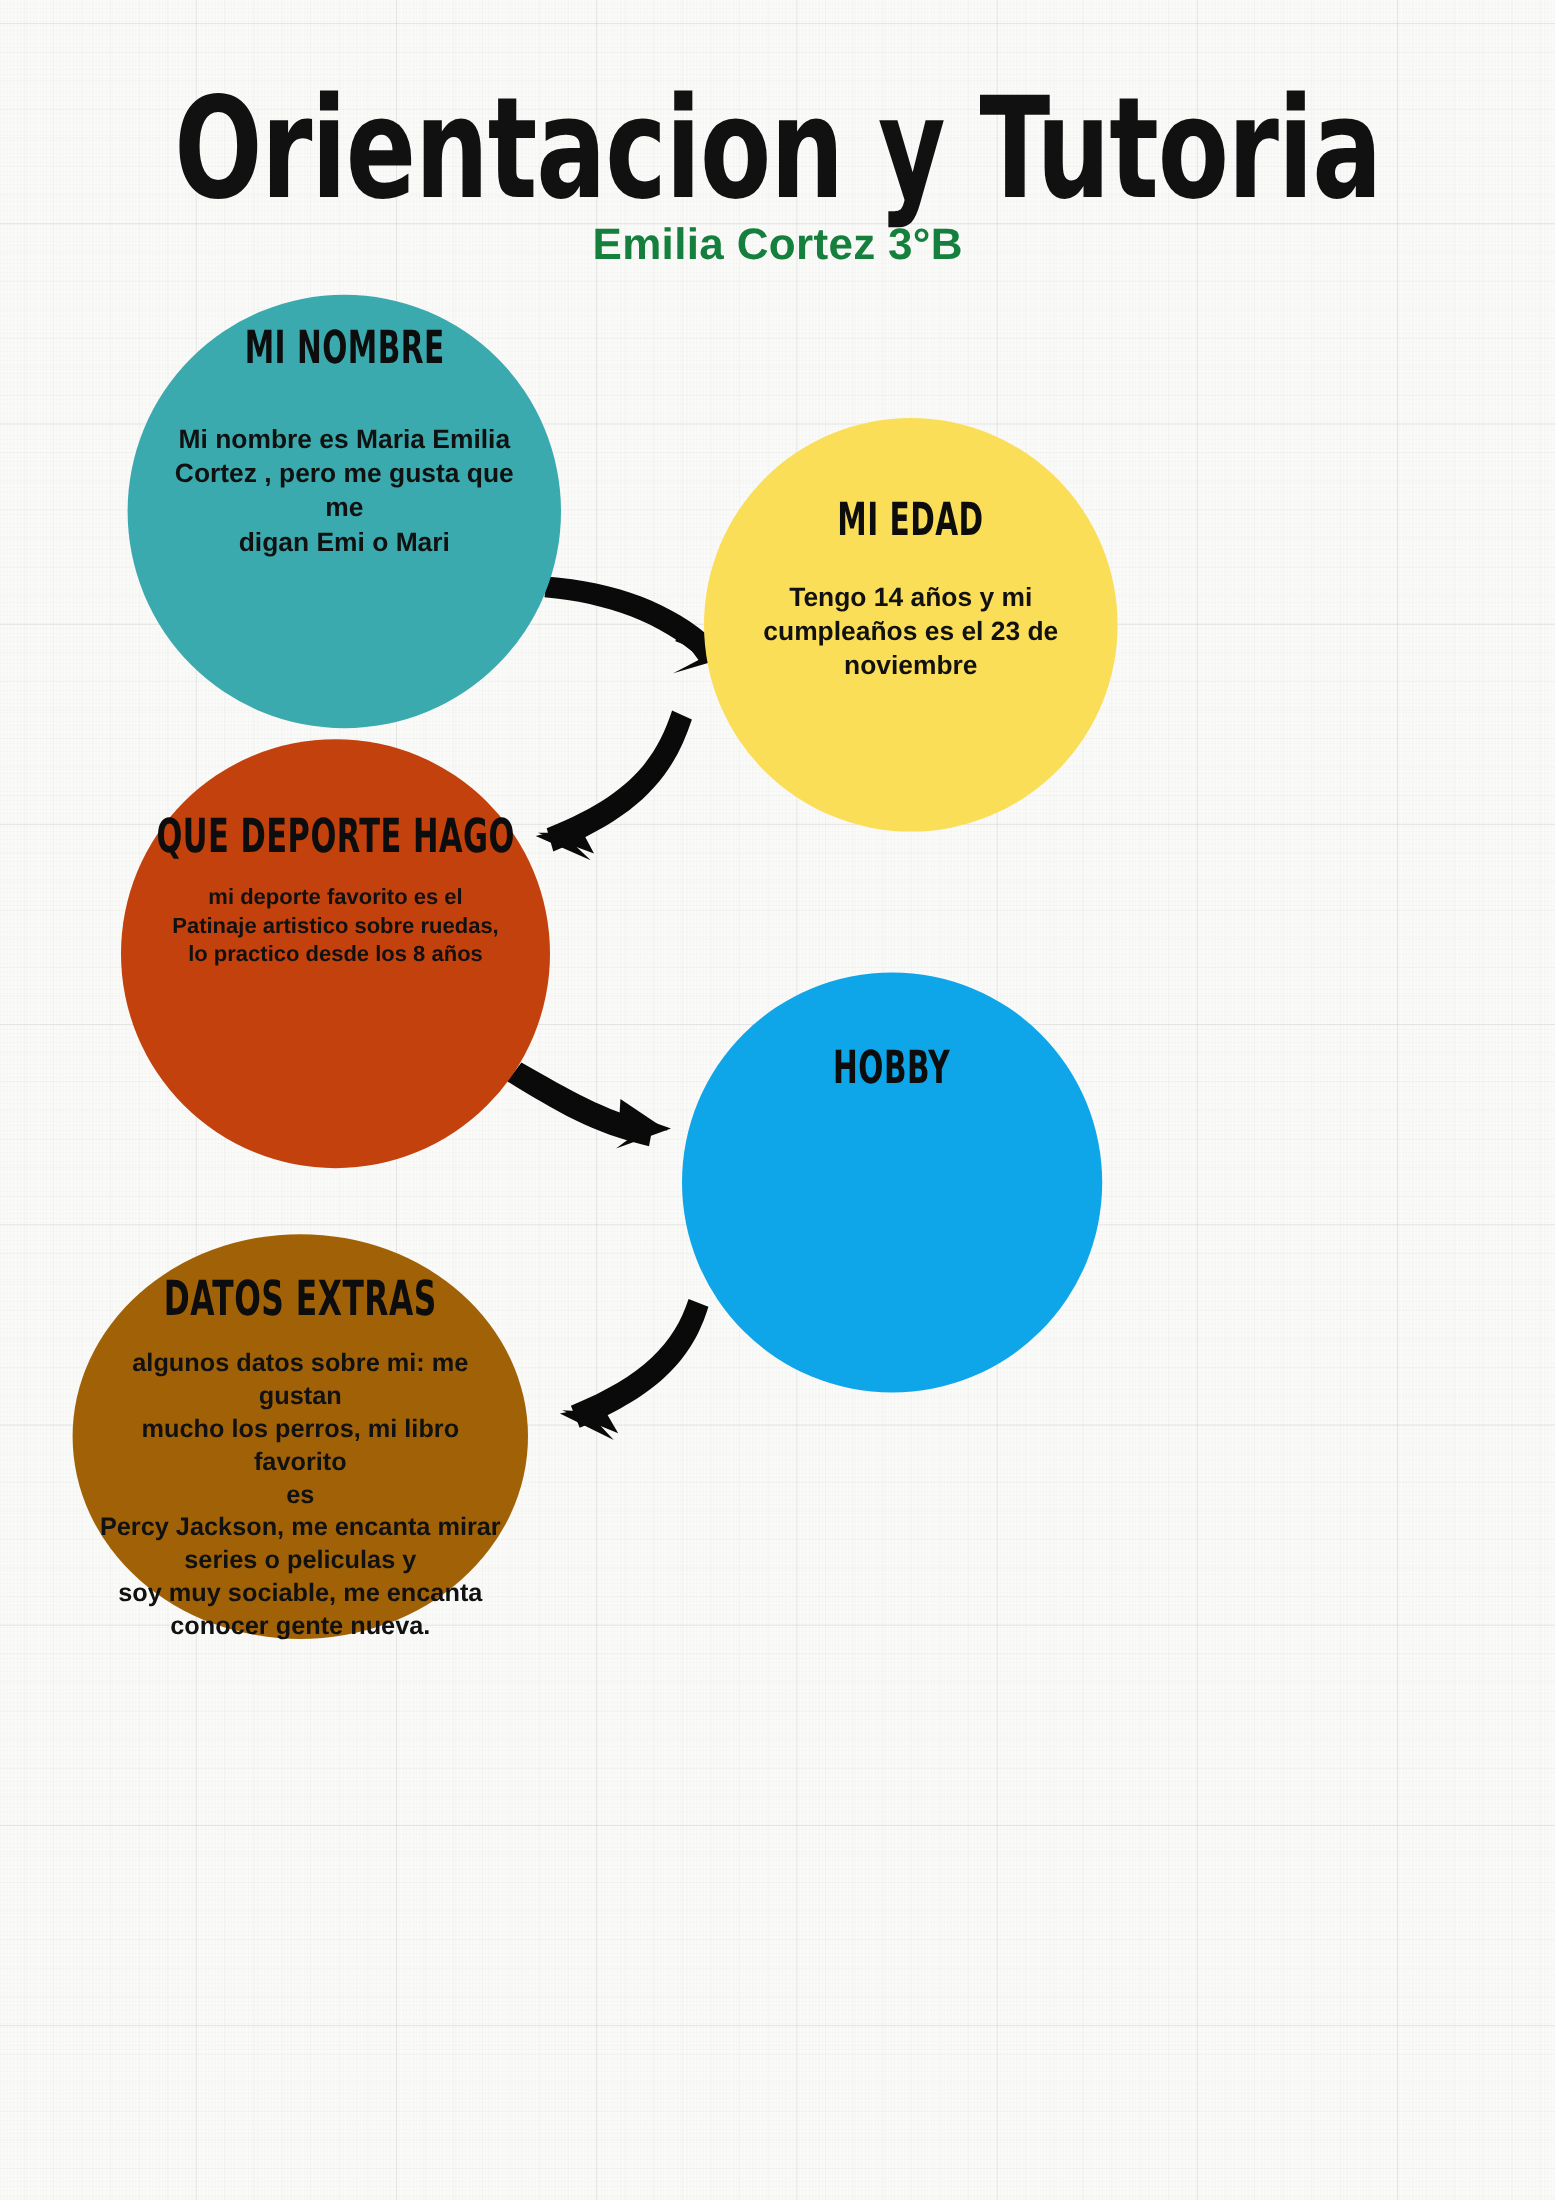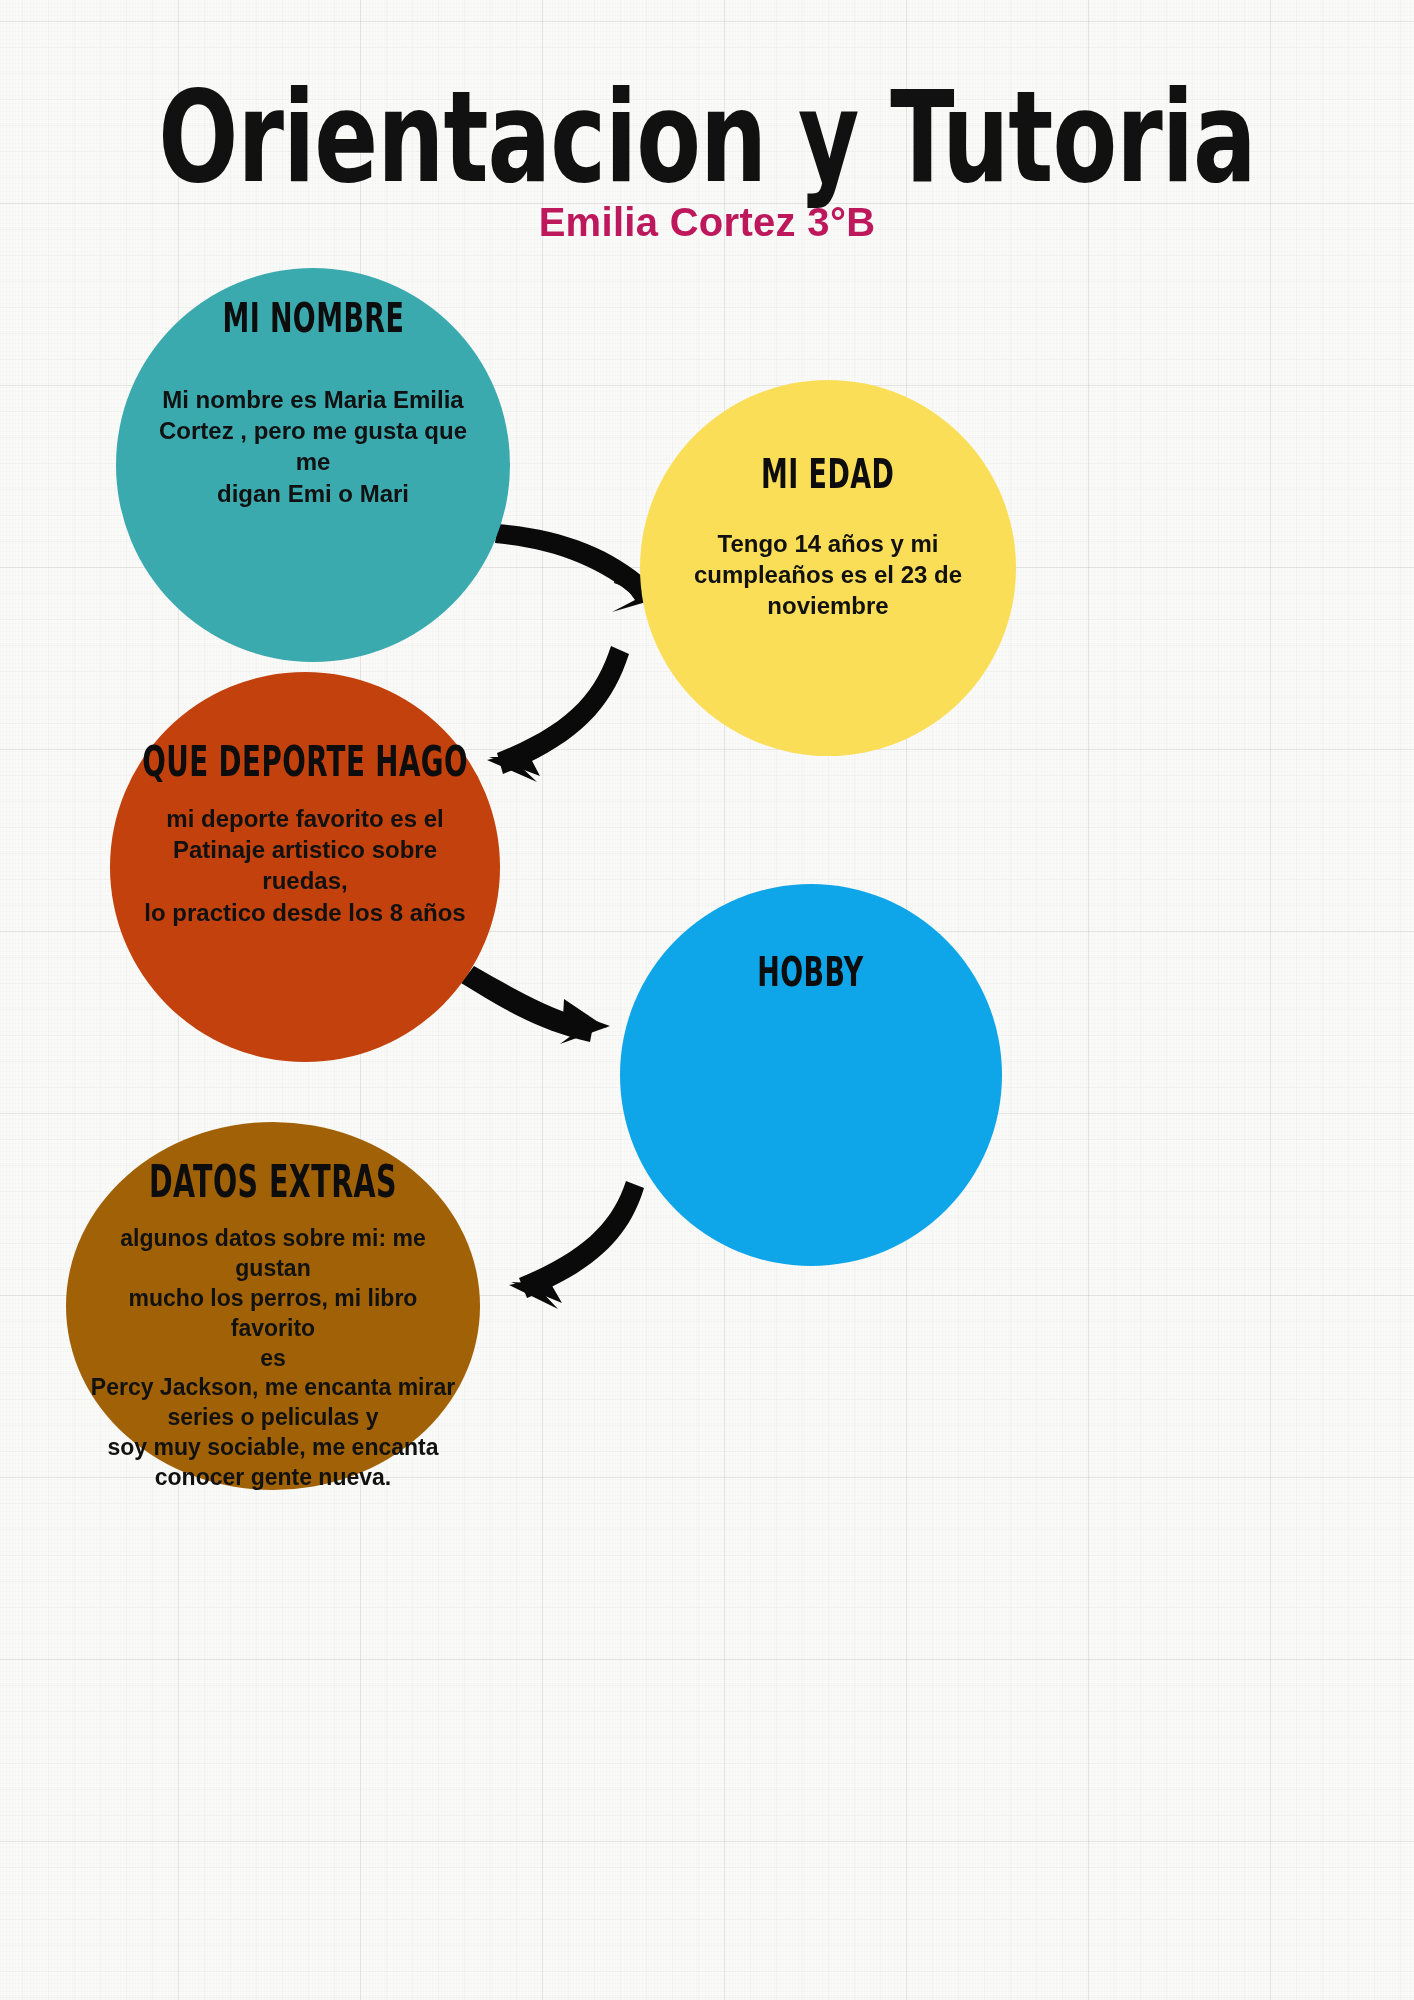--- a/index.html
+++ b/index.html
@@ -44,21 +44,21 @@
     margin:0;
     padding-top:62px;
     line-height:1.0;
     transform:scaleX(0.97) scaleY(1.18);
     transform-origin:center top;
   }
   #subtitle{
     font-family:"Liberation Sans",sans-serif;
     font-weight:700;
     font-size:40px;
-    color:#be185d;
+    color:#15803d;
     margin:0;
     padding-top:30px;
     letter-spacing:0.3px;
   }
 
   
   .bubble{
     position:absolute;
     border-radius:50%;
     display:flex;
@@ -98,21 +98,21 @@
     background:#FBDE58;
   }
   #bubble-edad .bubble-title{font-size:34px;margin-top:76px;}
   #bubble-edad .bubble-body{font-size:24px;margin-top:38px;width:360px;}
 
   #bubble-deporte{
     left:110px;top:672px;width:390px;height:390px;
     background:#c2410c;
   }
   #bubble-deporte .bubble-title{font-size:35px;margin-top:72px;}
-  #bubble-deporte .bubble-body{font-size:24px;margin-top:24px;width:330px;}
+  #bubble-deporte .bubble-body{font-size:20px;margin-top:24px;width:330px;}
 
   #bubble-hobby{
     left:620px;top:884px;width:382px;height:382px;
     background:#0ea5e9;
   }
   #bubble-hobby .bubble-title{font-size:34px;margin-top:70px;}
   #bubble-hobby .bubble-body{font-size:23px;margin-top:24px;width:360px;}
 
   #bubble-datos{
     left:66px;top:1122px;width:414px;height:368px;

